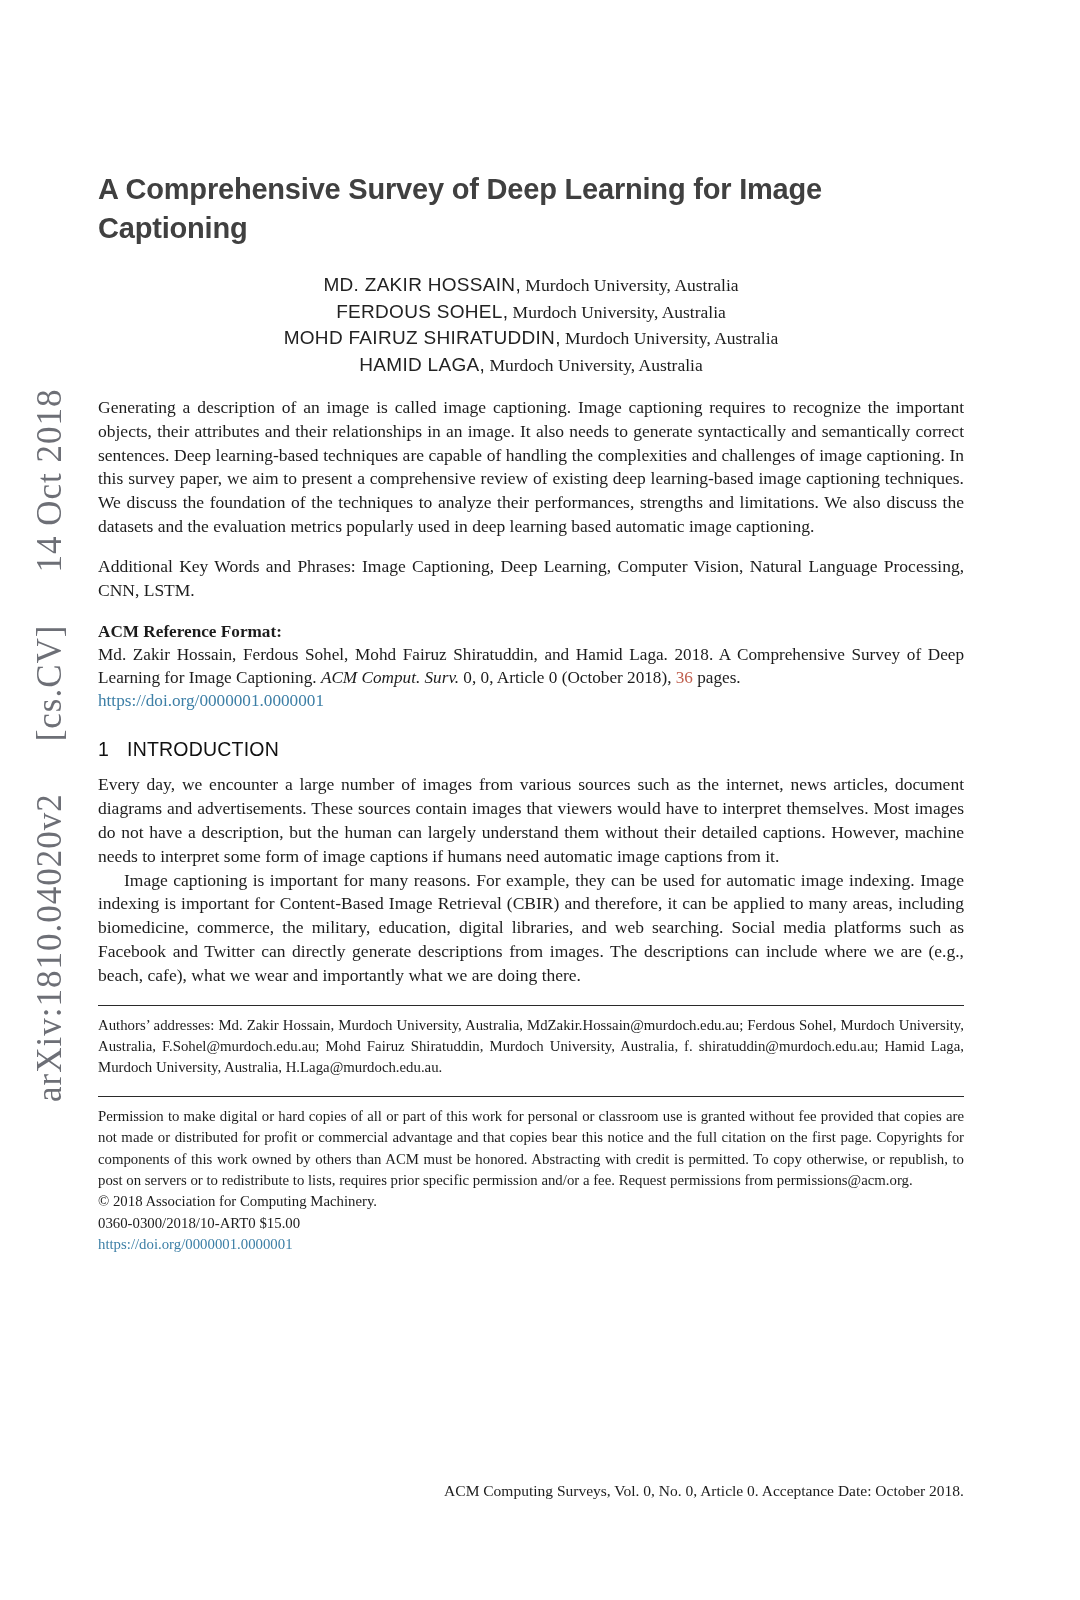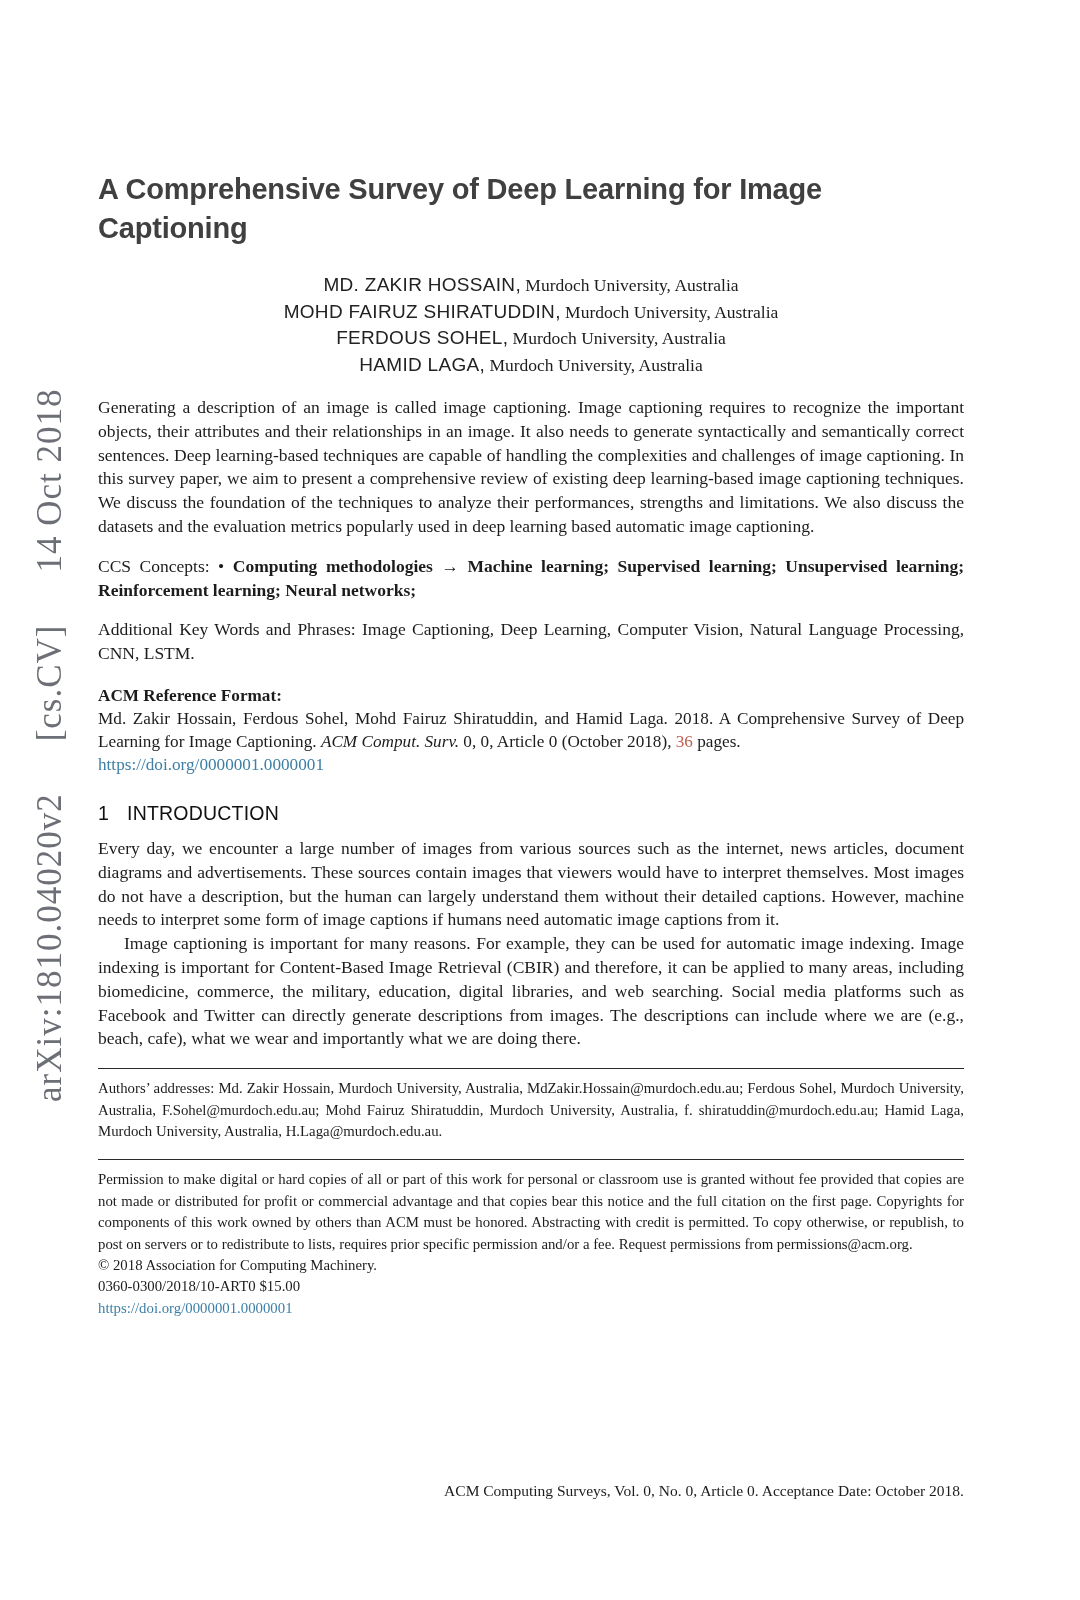--- a/index.html
+++ b/index.html
@@ -111,28 +111,27 @@
 <body>
 
 <div class="watermark"><span>arXiv:1810.04020v2</span><span class="wm-gap"></span><span>[cs.CV]</span><span class="wm-gap"></span><span>14 Oct 2018</span></div>
 
 <div class="main">
 
   <h1 class="title">A Comprehensive Survey of Deep Learning for Image Captioning</h1>
 
   <div class="authors">
     <div class="author-line"><span class="author-name">MD. ZAKIR HOSSAIN,</span><span class="author-affil"> Murdoch University, Australia</span></div>
+    <div class="author-line"><span class="author-name">FERDOUS SOHEL,</span><span class="author-affil"> Murdoch University, Australia</span></div>
     <div class="author-line"><span class="author-name">MOHD FAIRUZ SHIRATUDDIN,</span><span class="author-affil"> Murdoch University, Australia</span></div>
-    <div class="author-line"><span class="author-name">FERDOUS SOHEL,</span><span class="author-affil"> Murdoch University, Australia</span></div>
     <div class="author-line"><span class="author-name">HAMID LAGA,</span><span class="author-affil"> Murdoch University, Australia</span></div>
   </div>
 
   <p class="para abstract">Generating a description of an image is called image captioning. Image captioning requires to recognize the important objects, their attributes and their relationships in an image. It also needs to generate syntactically and semantically correct sentences. Deep learning-based techniques are capable of handling the complexities and challenges of image captioning. In this survey paper, we aim to present a comprehensive review of existing deep learning-based image captioning techniques. We discuss the foundation of the techniques to analyze their performances, strengths and limitations. We also discuss the datasets and the evaluation metrics popularly used in deep learning based automatic image captioning.</p>
 
-  <p class="para ccs"><span>CCS Concepts: •</span> <span class="b">Computing methodologies</span> <span>→</span> <span class="b">Machine learning; Supervised learning; Unsupervised learning; Reinforcement learning; Neural networks;</span></p>
 
   <p class="para kw">Additional Key Words and Phrases: Image Captioning, Deep Learning, Computer Vision, Natural Language Processing, CNN, LSTM.</p>
 
   <p class="ref-head">ACM Reference Format:</p>
   <p class="ref-body"><span>Md. Zakir Hossain, Ferdous Sohel, Mohd Fairuz Shiratuddin, and Hamid Laga. 2018. A Comprehensive Survey of Deep Learning for Image Captioning. </span><span class="i">ACM Comput. Surv.</span><span> 0, 0, Article 0 (October 2018), </span><span class="pages-red">36</span><span> pages.</span><br>
   <a class="link" href="#">https://doi.org/0000001.0000001</a></p>
 
   <h2 class="sec-head"><span class="sec-num">1</span><span>INTRODUCTION</span></h2>
 
   <p class="para body-p1">Every day, we encounter a large number of images from various sources such as the internet, news articles, document diagrams and advertisements. These sources contain images that viewers would have to interpret themselves. Most images do not have a description, but the human can largely understand them without their detailed captions. However, machine needs to interpret some form of image captions if humans need automatic image captions from it.</p>

